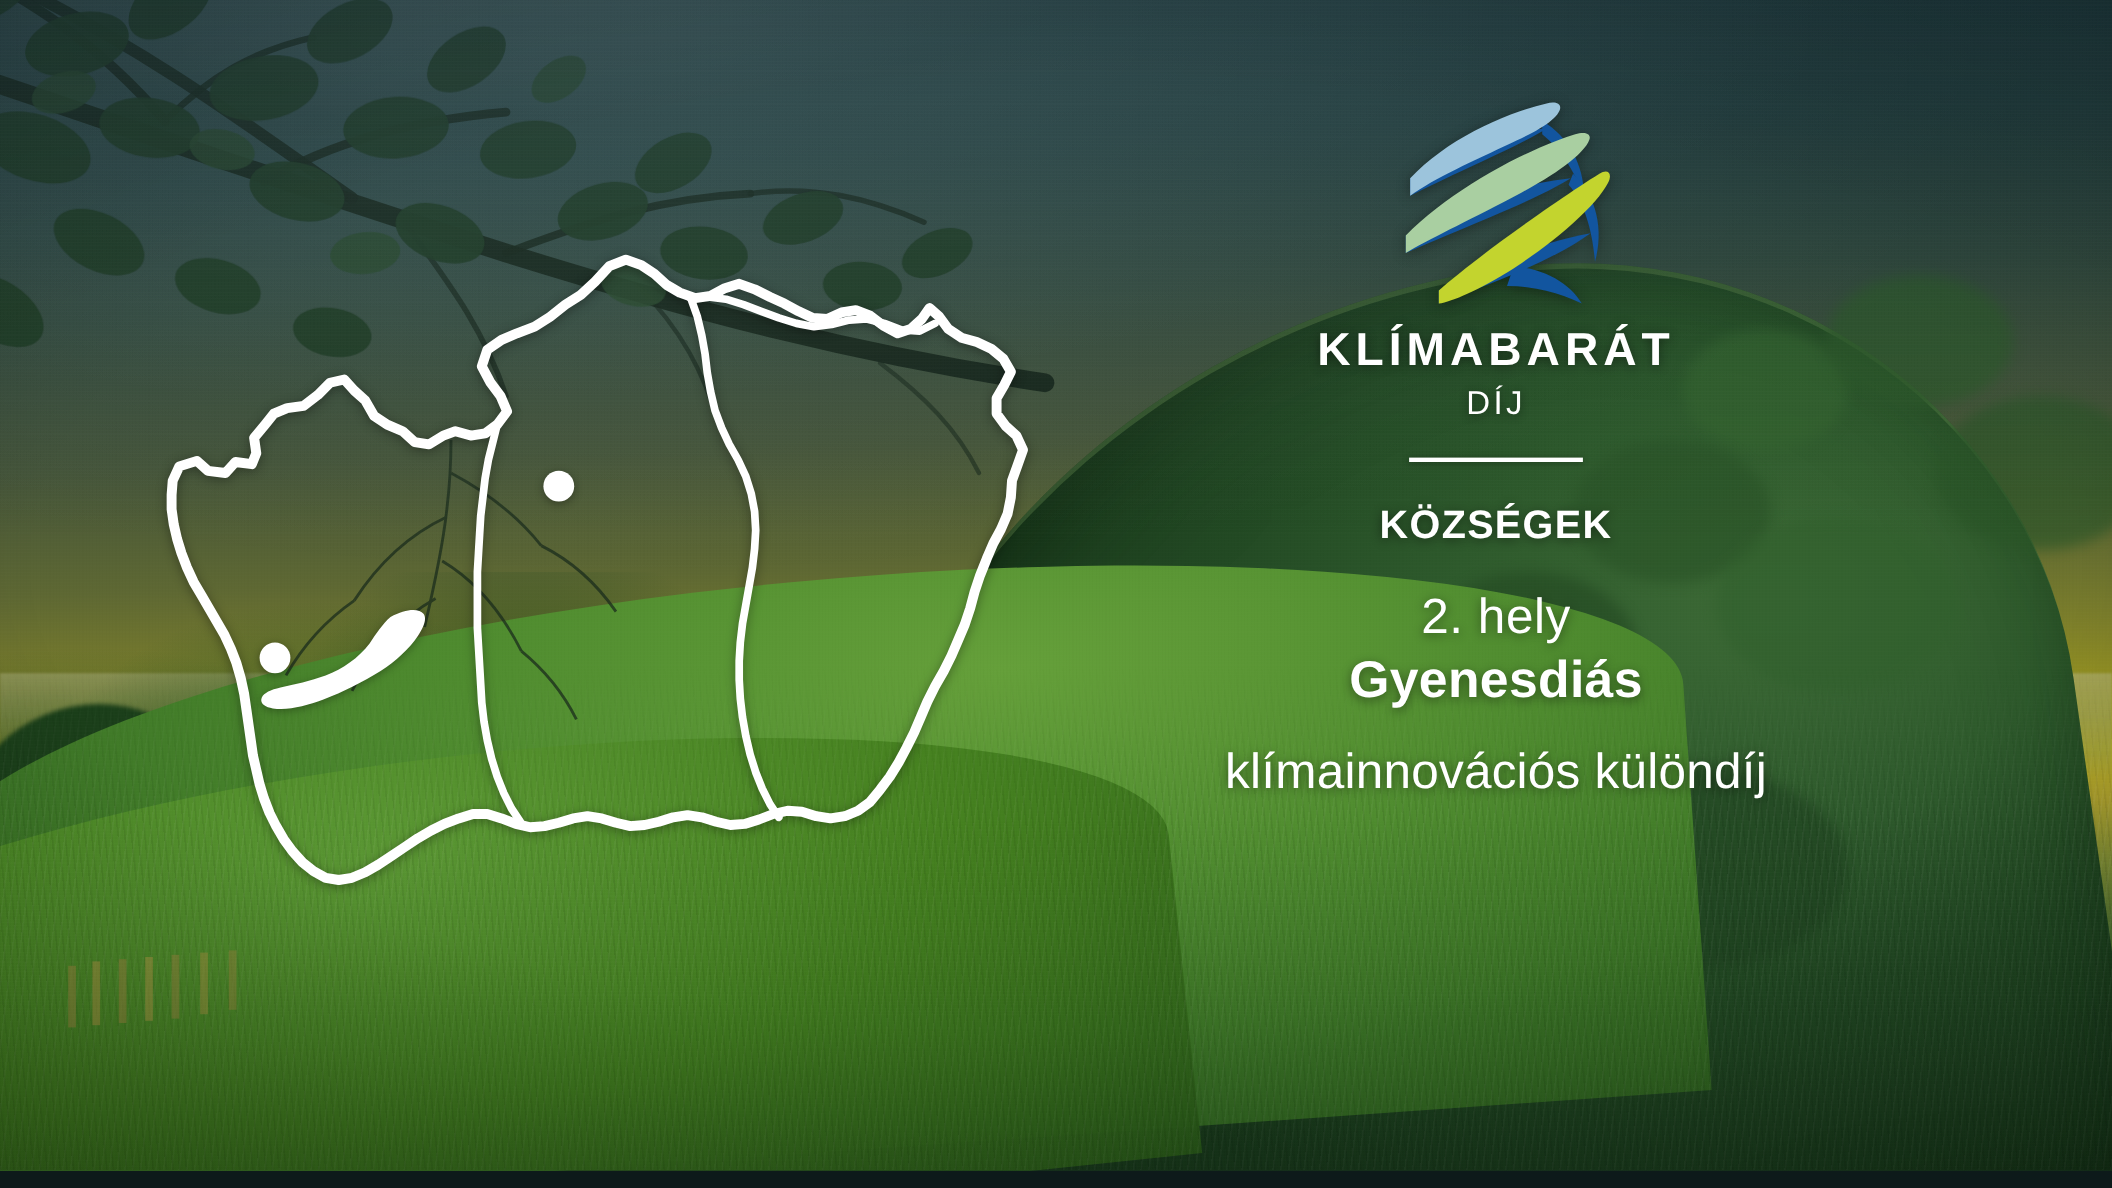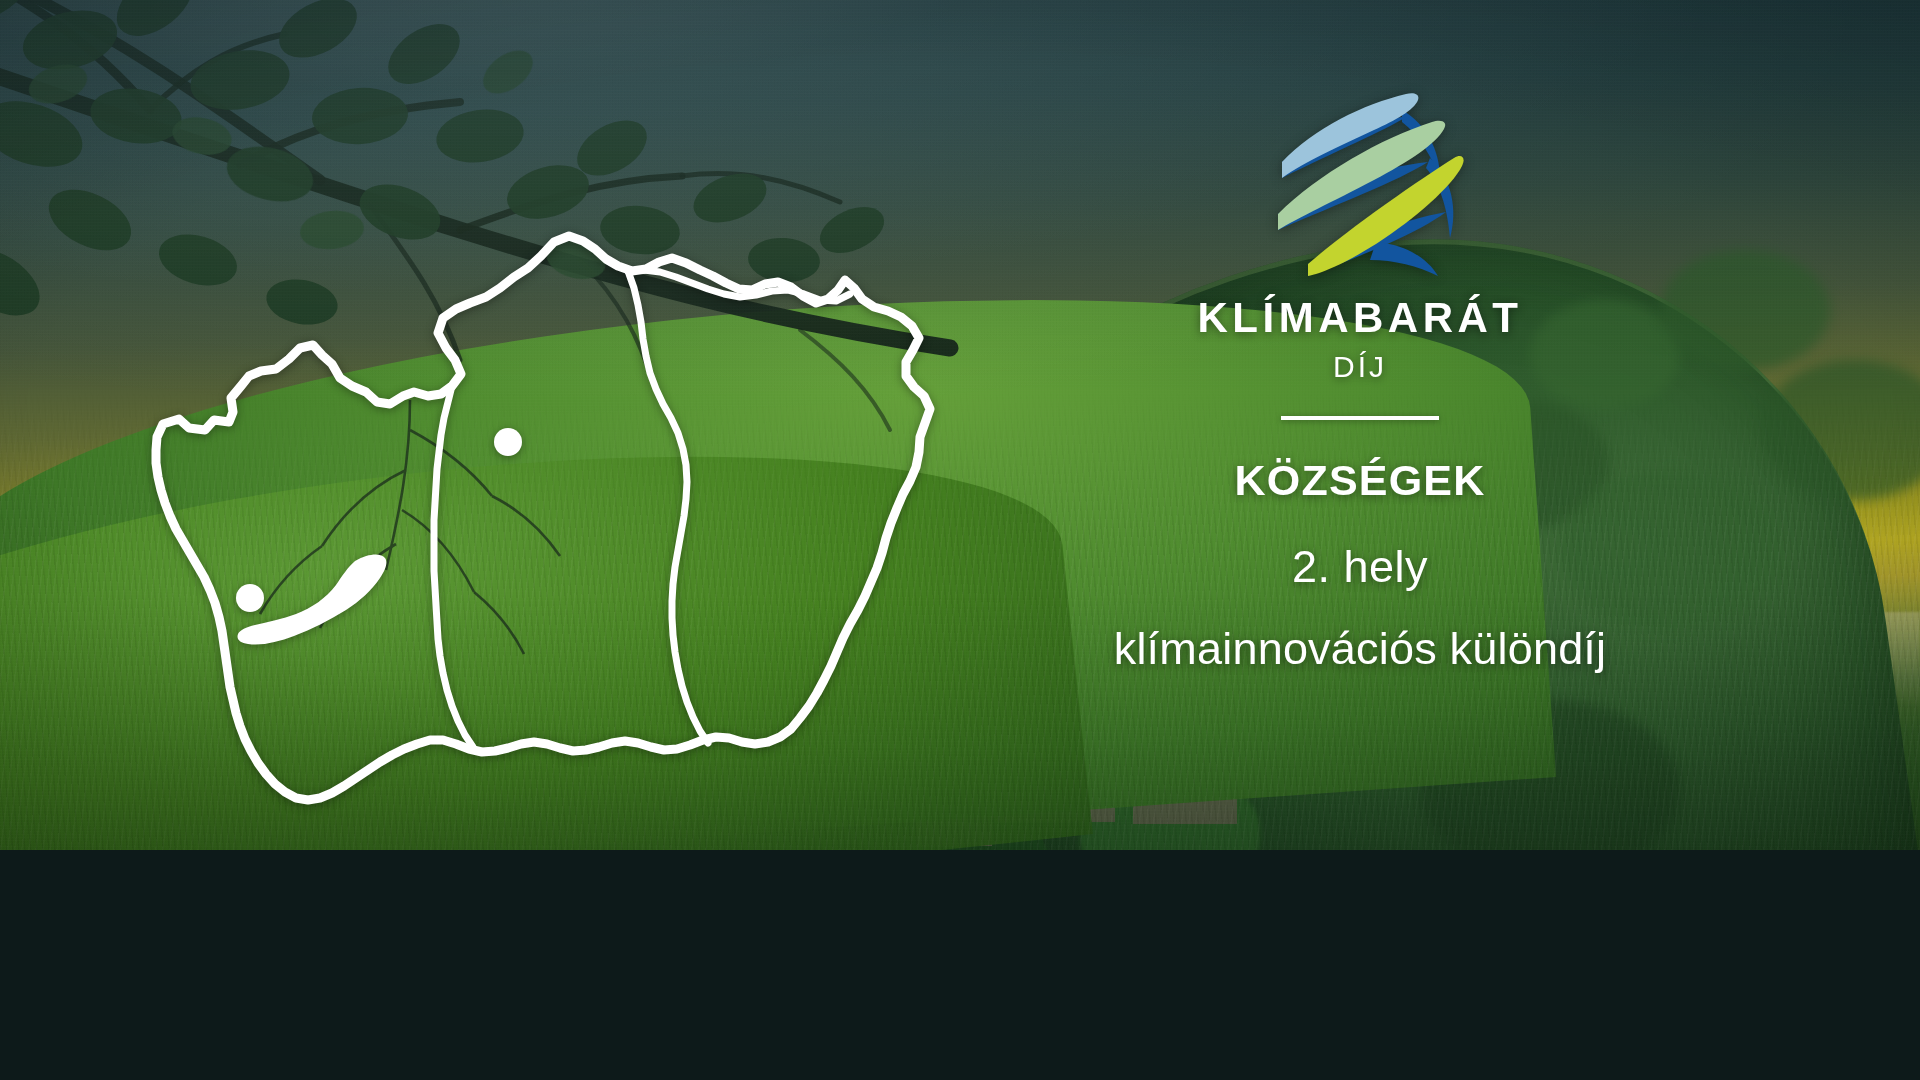--- a/index.html
+++ b/index.html
@@ -1,20 +1,20 @@
 <!DOCTYPE html>
 <html lang="hu"><head>
 <meta charset="utf-8">
 <title>Klímabarát Díj</title>
 <style>
   * { margin:0; padding:0; box-sizing:border-box; }
   html,body { width:1920px; height:1080px; overflow:hidden; background:#0d1a1a; }
   body { font-family:"Liberation Sans","DejaVu Sans",sans-serif; }
 
-  #stage { position:relative; width:1920px; height:850px; overflow:hidden; }
+  #stage { position:relative; width:1920px; height:1064px; overflow:hidden; }
 
   
   .photo { position:absolute; inset:0; overflow:hidden; }
 
   
   .sky {
     position:absolute; inset:0;
     background:
       radial-gradient(120% 80% at 22% -12%, rgba(186,214,214,.42) 0%, rgba(120,160,160,.16) 28%, rgba(0,0,0,0) 58%),
       linear-gradient(178deg,
@@ -157,21 +157,21 @@
   }
   .brand-sub {
     margin-top:8px; font-size:30px; font-weight:300; letter-spacing:3px;
     text-shadow:0 2px 8px rgba(0,0,0,.45);
   }
   .divider {
     margin-top:32px; width:158px; height:4px; background:#fff;
     box-shadow:0 1px 6px rgba(0,0,0,.35);
   }
   .category {
-    margin-top:36px; font-size:43px; font-weight:700; letter-spacing:1.2px;
+    margin-top:36px; font-size:36px; font-weight:700; letter-spacing:1.2px;
     text-shadow:0 2px 10px rgba(0,0,0,.45);
   }
   .rank {
     margin-top:36px; font-size:45px; font-weight:400; letter-spacing:.5px;
     text-shadow:0 2px 10px rgba(0,0,0,.45);
   }
   .winner {
     margin-top:4px; font-size:47px; font-weight:700; letter-spacing:.3px;
     text-shadow:0 2px 10px rgba(0,0,0,.45);
   }
@@ -396,17 +396,18 @@
     </div>
 
     <div class="brand">KLÍMABARÁT</div>
     <div class="brand-sub">DÍJ</div>
 
     <div class="divider"></div>
 
     <div class="category">KÖZSÉGEK</div>
 
     <div class="rank">2. hely</div>
+    <div class="winner">Gyenesdiás</div>
 
     <div class="special-label">klímainnovációs különdíj</div>
   </div>
 
 </div>
 
 </body></html>

